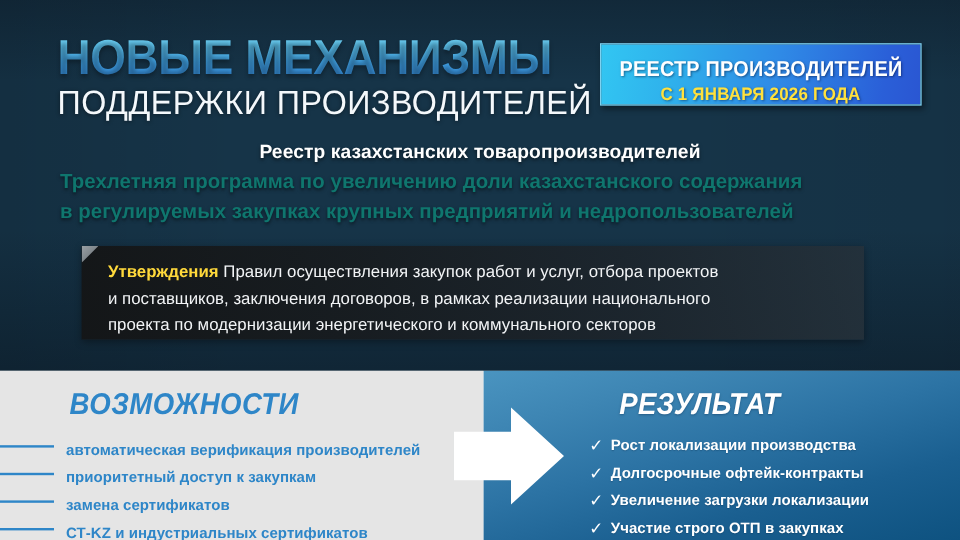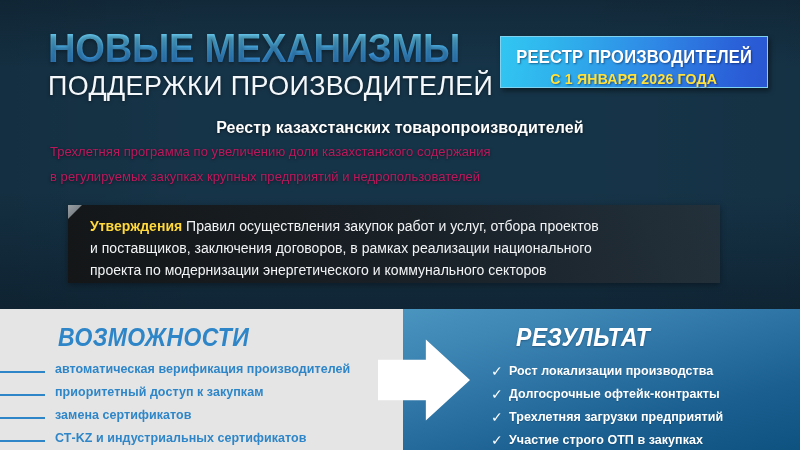--- a/index.html
+++ b/index.html
@@ -86,21 +86,21 @@
   
   .lead { position:absolute; left:50px; top:117px; width:700px; }
   .lead-head {
     font-size:16px; font-weight:bold; color:#ffffff;
     line-height:22px; letter-spacing:0.1px;
     text-shadow:0 1px 3px rgba(0,0,0,0.55);
     white-space:nowrap;
     text-align:center;
   }
   .lead-p {
-    font-size:13px; font-weight:400; color:#be185d;
+    font-size:17px; font-weight:700; color:#0f766e;
     line-height:25px; letter-spacing:0.05px;
     text-shadow:0 1px 3px rgba(0,0,0,0.55);
     white-space:nowrap;
   }
 
   
   .quote {
     position:absolute; left:68px; top:205px; width:652px; height:78px;
     background:linear-gradient(100deg, rgba(20,20,20,0.90) 0%, rgba(24,26,28,0.86) 35%, rgba(30,36,42,0.82) 70%, rgba(40,50,58,0.76) 100%);
     box-shadow:0 2px 6px rgba(0,0,0,0.35);
@@ -126,21 +126,21 @@
   .opp-title {
     position:absolute; left:58px; top:14px;
     font-size:25px; font-weight:bold; font-stretch:condensed;
     font-style:italic; color:#2e86c8;
     letter-spacing:0.4px; transform:scaleX(0.92);
     transform-origin:left center; white-space:nowrap;
   }
   .opp-list { position:absolute; left:0; top:53px; width:403px; }
   .opp-item {
     position:relative; height:20px; margin-bottom:3px;
-    display:flex; align-items:flex-start;
+    display:flex; align-items:flex-end;
   }
   .opp-dash {
     position:absolute; left:0; top:9px; width:45px; height:2px;
     background:#2e86c8;
   }
   .opp-label {
     margin-left:55px;
     font-size:12.5px; font-weight:bold; color:#2e86c8;
     letter-spacing:0.05px; white-space:nowrap;
   }
@@ -241,21 +241,21 @@
       <div class="res-item">
         <span class="res-check">✓</span>
         <span class="res-label">Рост локализации производства</span>
       </div>
       <div class="res-item">
         <span class="res-check">✓</span>
         <span class="res-label">Долгосрочные офтейк-контракты</span>
       </div>
       <div class="res-item">
         <span class="res-check">✓</span>
-        <span class="res-label">Трехлетняя загрузки предприятий</span>
+        <span class="res-label">Увеличение загрузки локализации</span>
       </div>
       <div class="res-item">
         <span class="res-check">✓</span>
         <span class="res-label">Участие строго ОТП в закупках</span>
       </div>
     </div>
   </div>
 
   <div class="arrow"></div>
 

